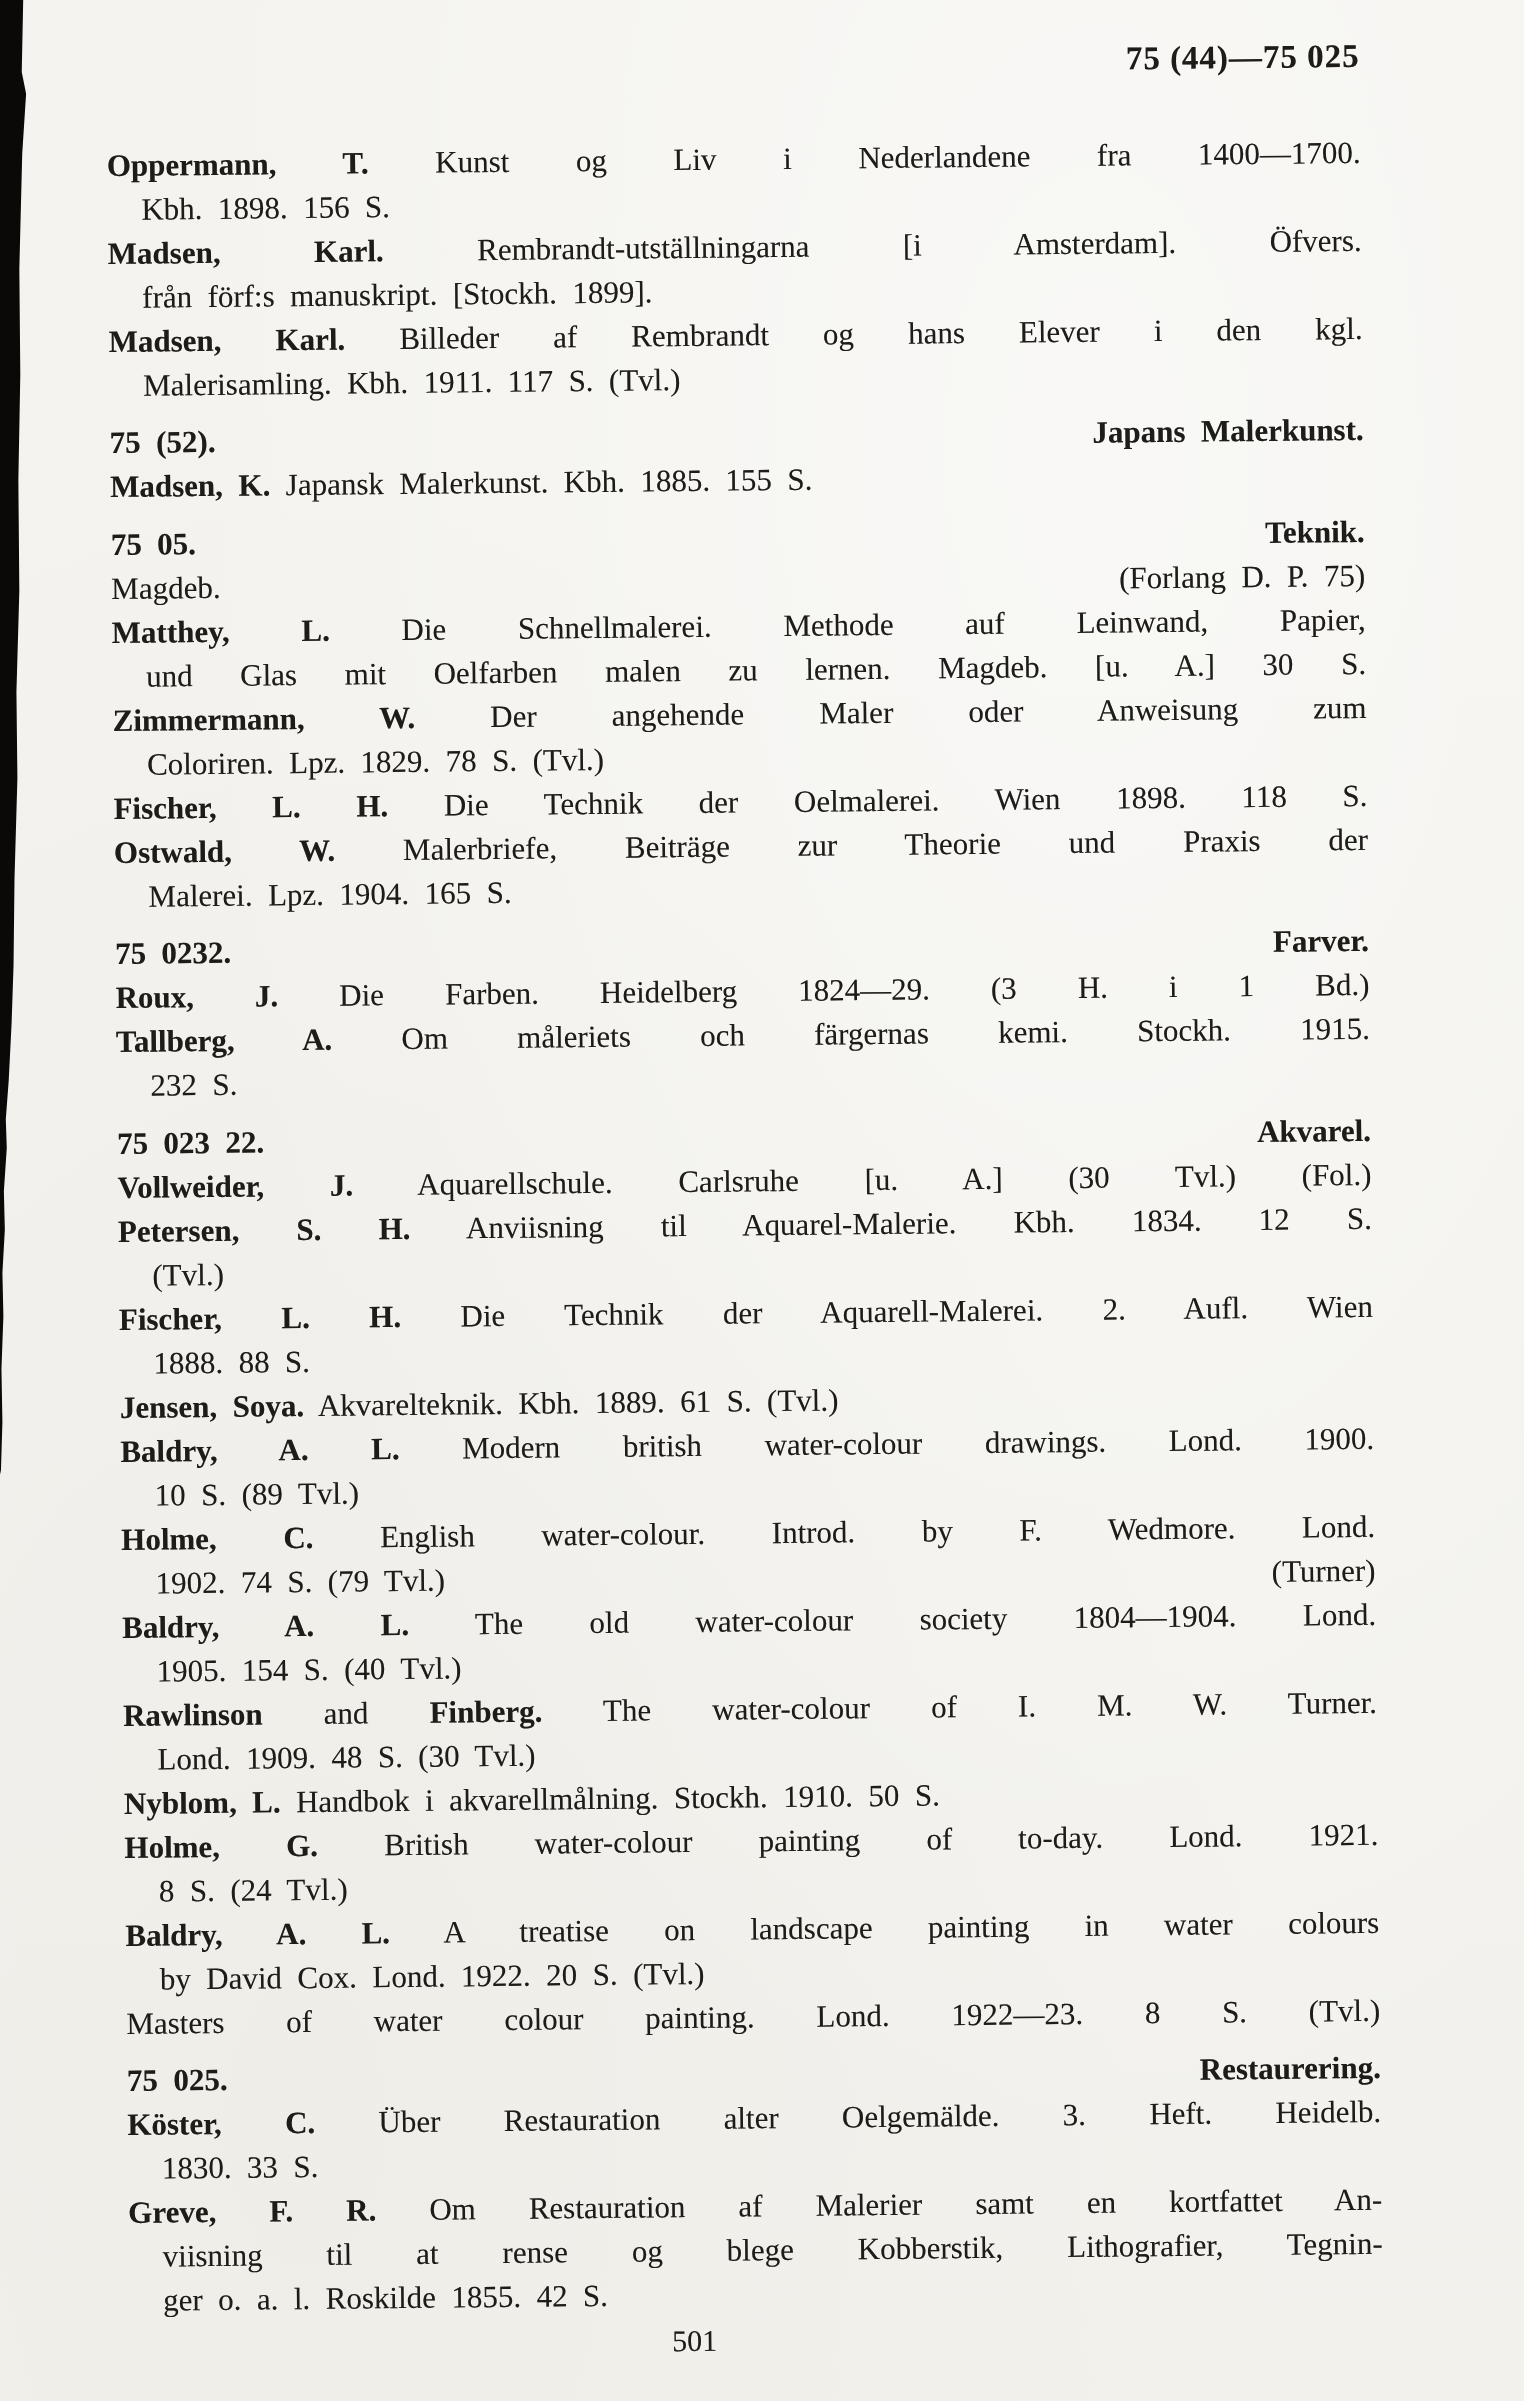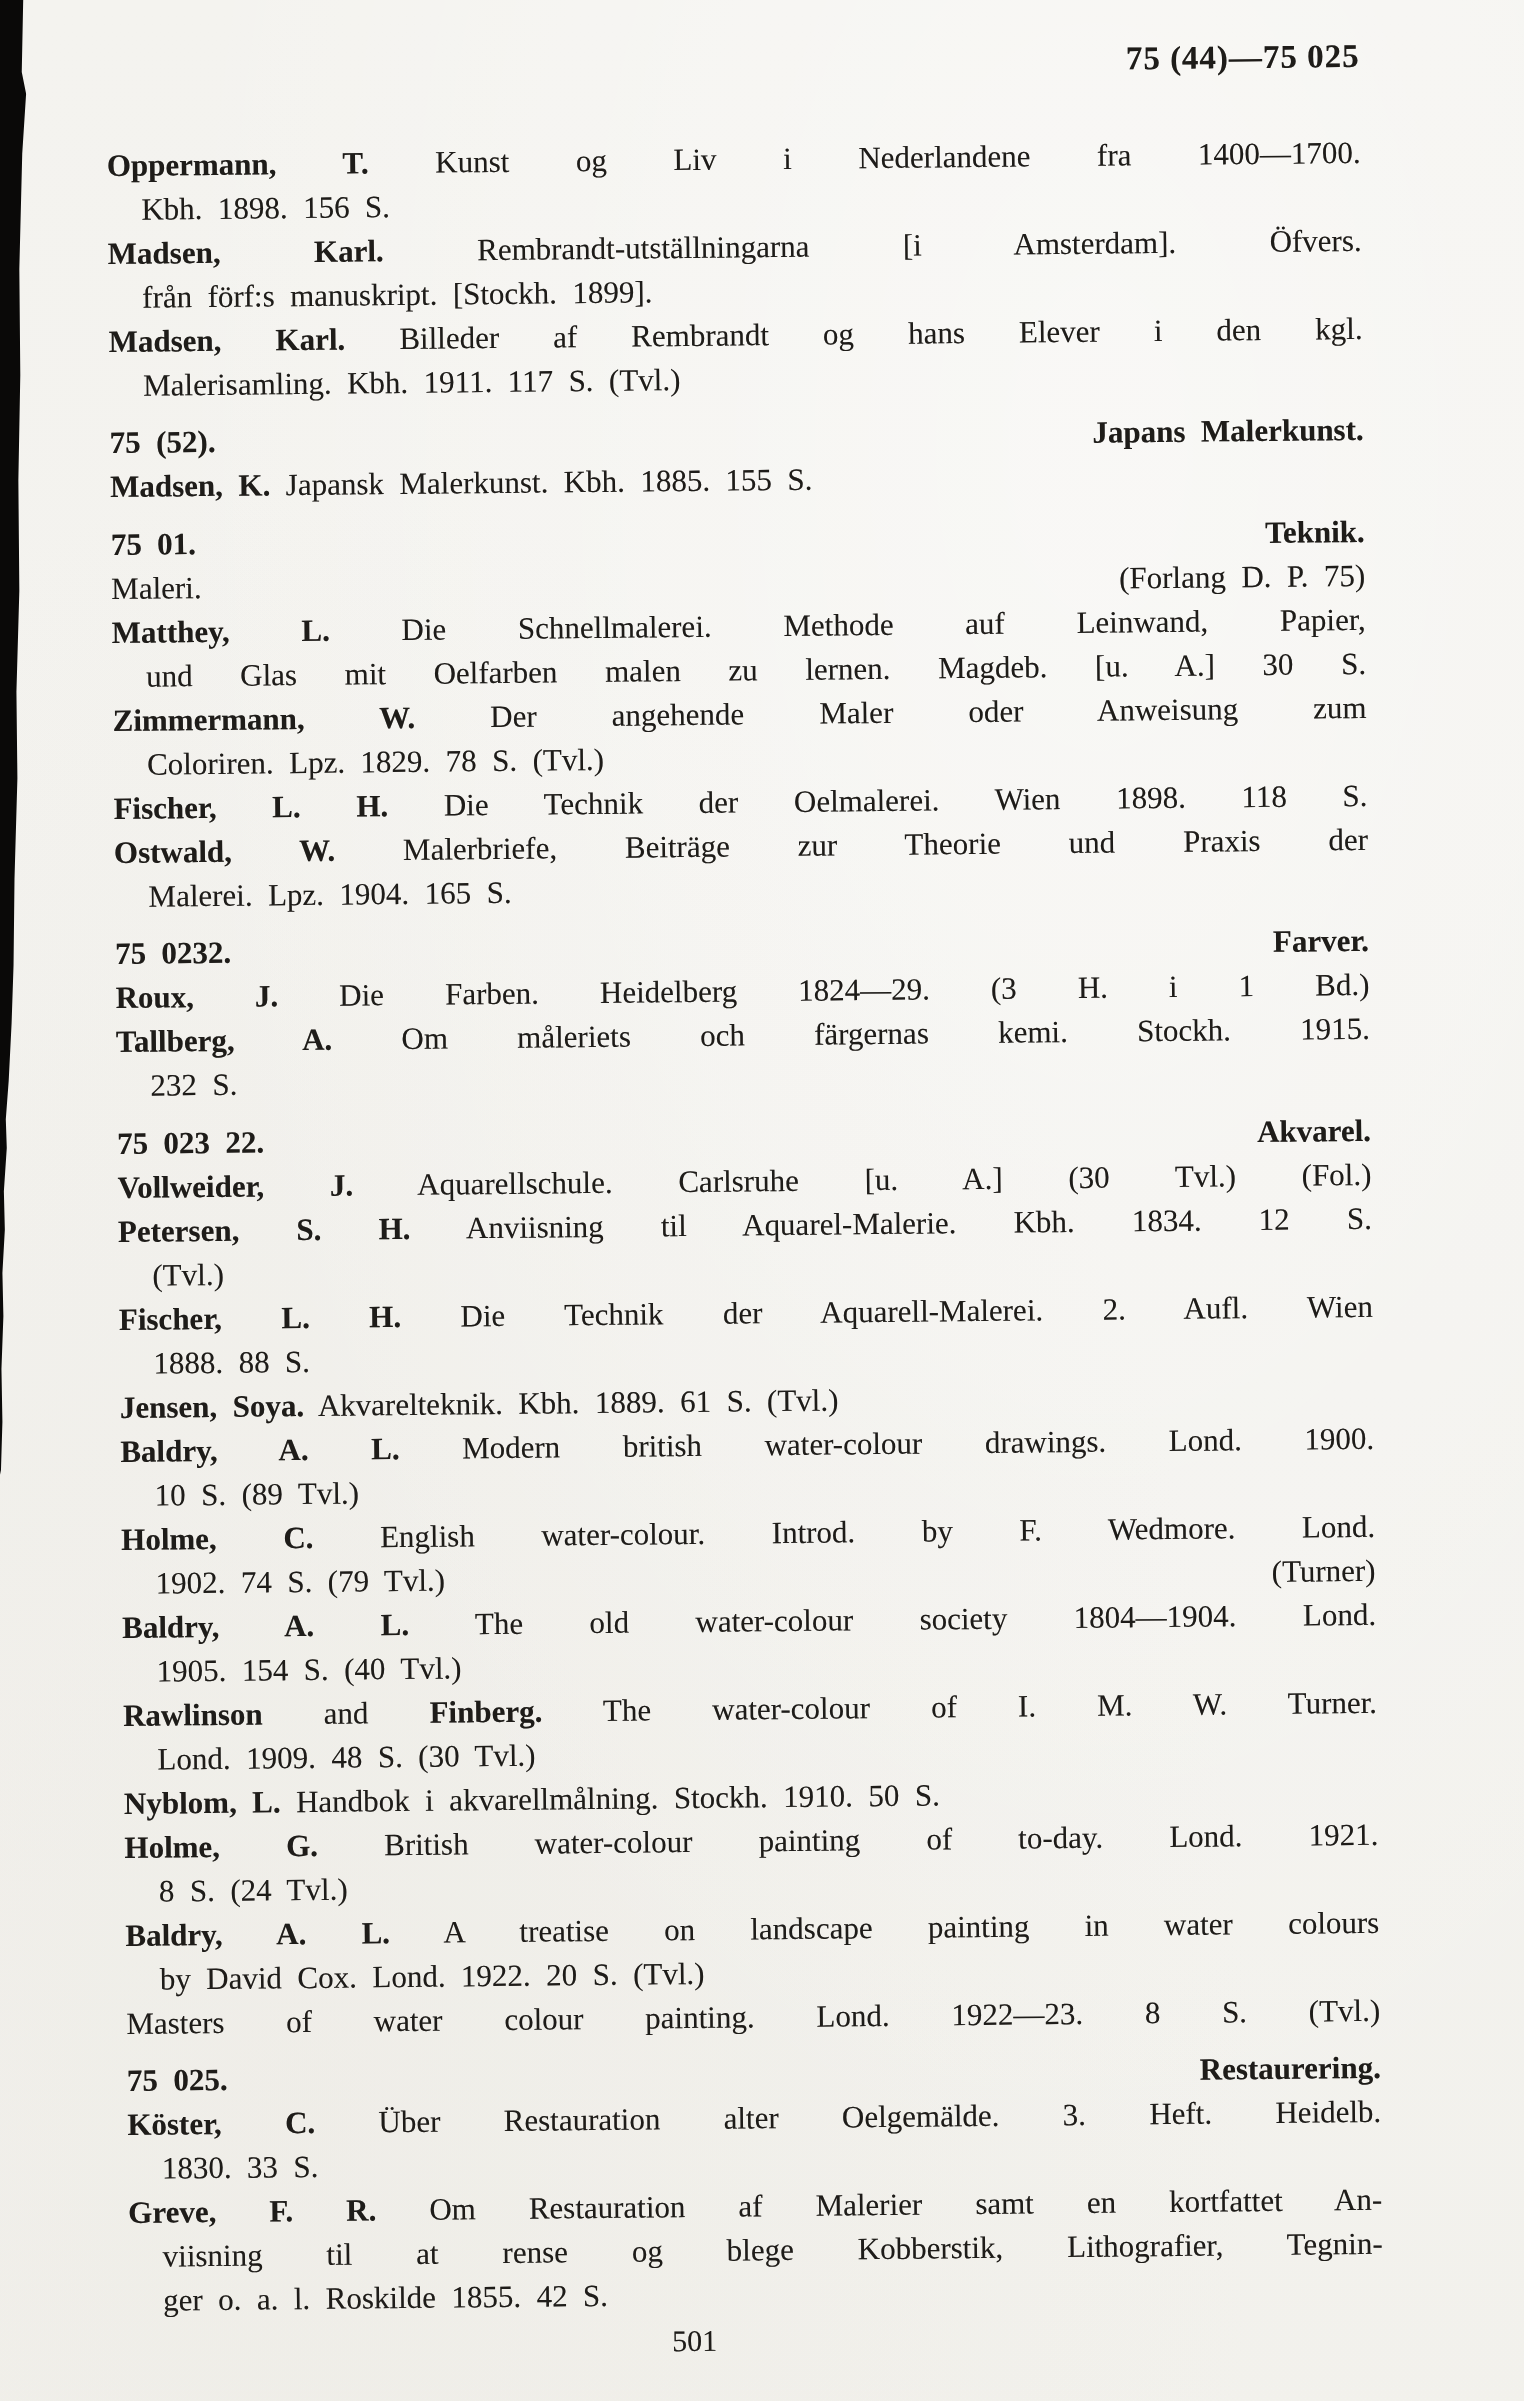--- a/index.html
+++ b/index.html
@@ -74,25 +74,25 @@
         <div class="line just"><span class="b">Madsen, Karl.</span><span> Rembrandt-utställningarna [i Amsterdam]. Öfvers.</span></div>
         <div class="line ind"><span>från förf:s manuskript. [Stockh. 1899].</span></div>
         <div class="line just"><span class="b">Madsen, Karl.</span><span> Billeder af Rembrandt og hans Elever i den kgl.</span></div>
         <div class="line ind"><span>Malerisamling. Kbh. 1911. 117 S. (Tvl.)</span></div>
         <div class="line gap split">
           <span><span class="b">75 (52).</span></span>
           <span><span class="b">Japans Malerkunst.</span></span>
         </div>
         <div class="line"><span class="b">Madsen, K.</span><span> Japansk Malerkunst. Kbh. 1885. 155 S.</span></div>
         <div class="line gap split">
-          <span><span class="b">75 01.</span></span>
+          <span><span class="b">75 05.</span></span>
           <span><span class="b">Teknik.</span></span>
         </div>
         <div class="line split">
-          <span><span>Maleri.</span></span>
+          <span><span>Magdeb.</span></span>
           <span><span>(Forlang D. P. 75)</span></span>
         </div>
         <div class="line just"><span class="b">Matthey, L.</span><span> Die Schnellmalerei. Methode auf Leinwand, Papier,</span></div>
         <div class="line ind just"><span>und Glas mit Oelfarben malen zu lernen. Magdeb. [u. A.] 30 S.</span></div>
         <div class="line just"><span class="b">Zimmermann, W.</span><span> Der angehende Maler oder Anweisung zum</span></div>
         <div class="line ind"><span>Coloriren. Lpz. 1829. 78 S. (Tvl.)</span></div>
         <div class="line just"><span class="b">Fischer, L. H.</span><span> Die Technik der Oelmalerei. Wien 1898. 118 S.</span></div>
         <div class="line just"><span class="b">Ostwald, W.</span><span> Malerbriefe, Beiträge zur Theorie und Praxis der</span></div>
         <div class="line ind"><span>Malerei. Lpz. 1904. 165 S.</span></div>
         <div class="line gap split">

